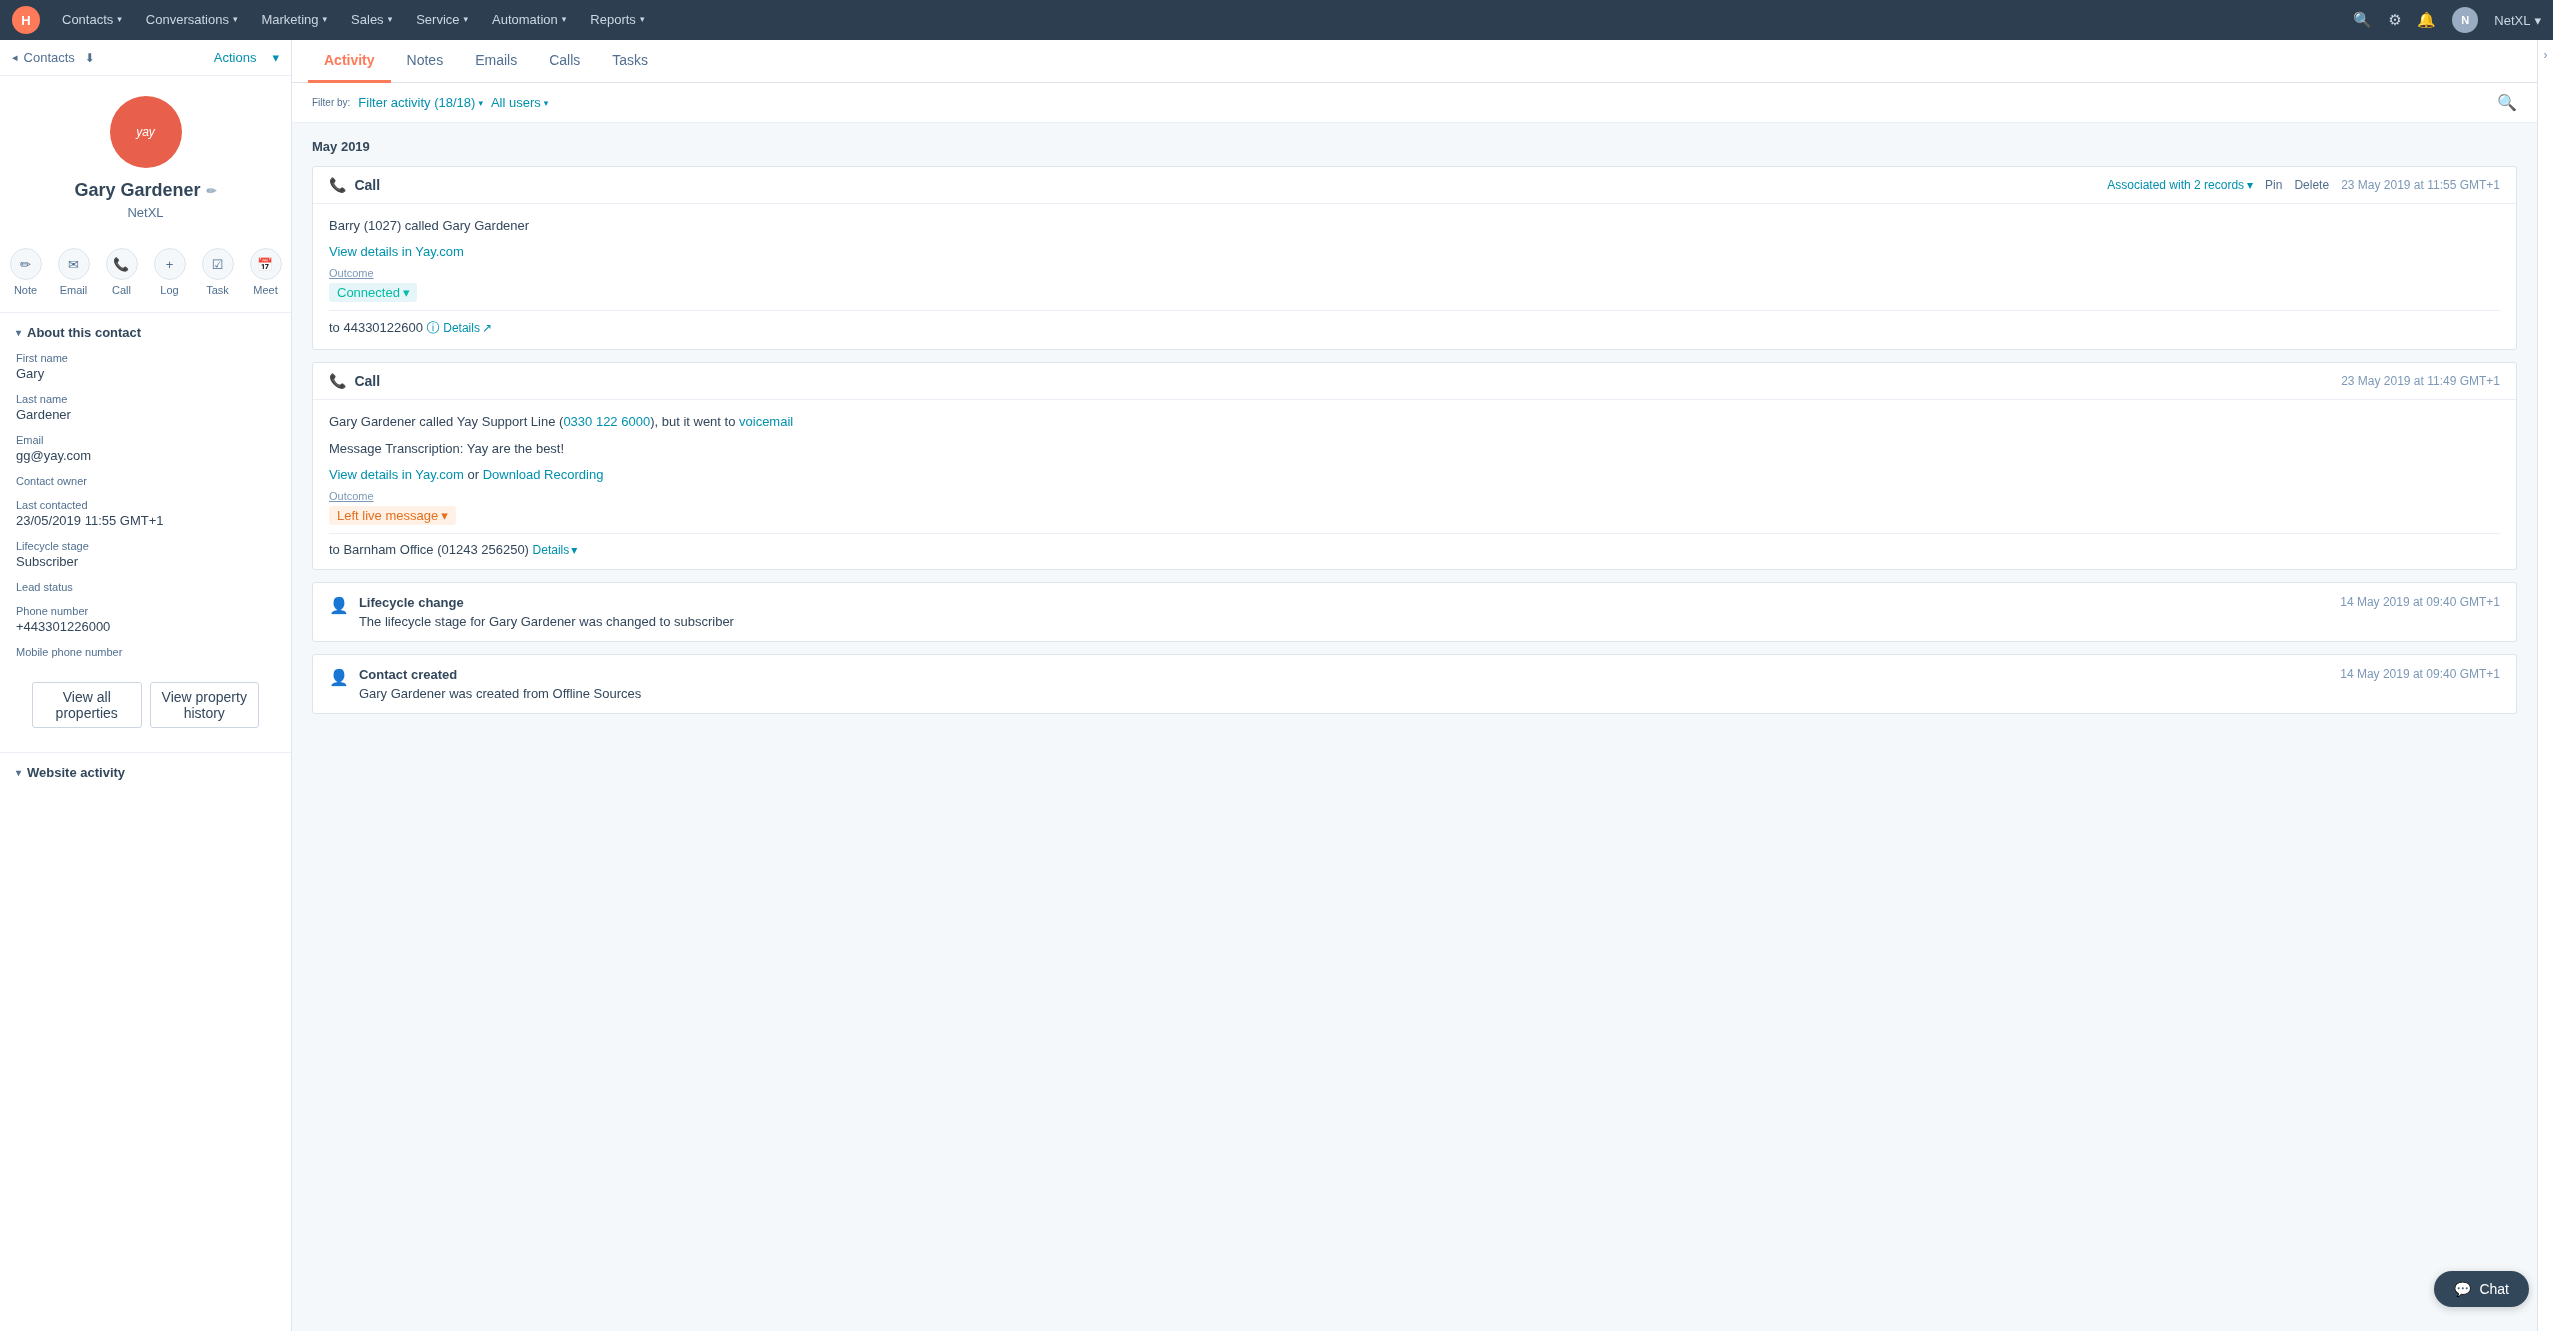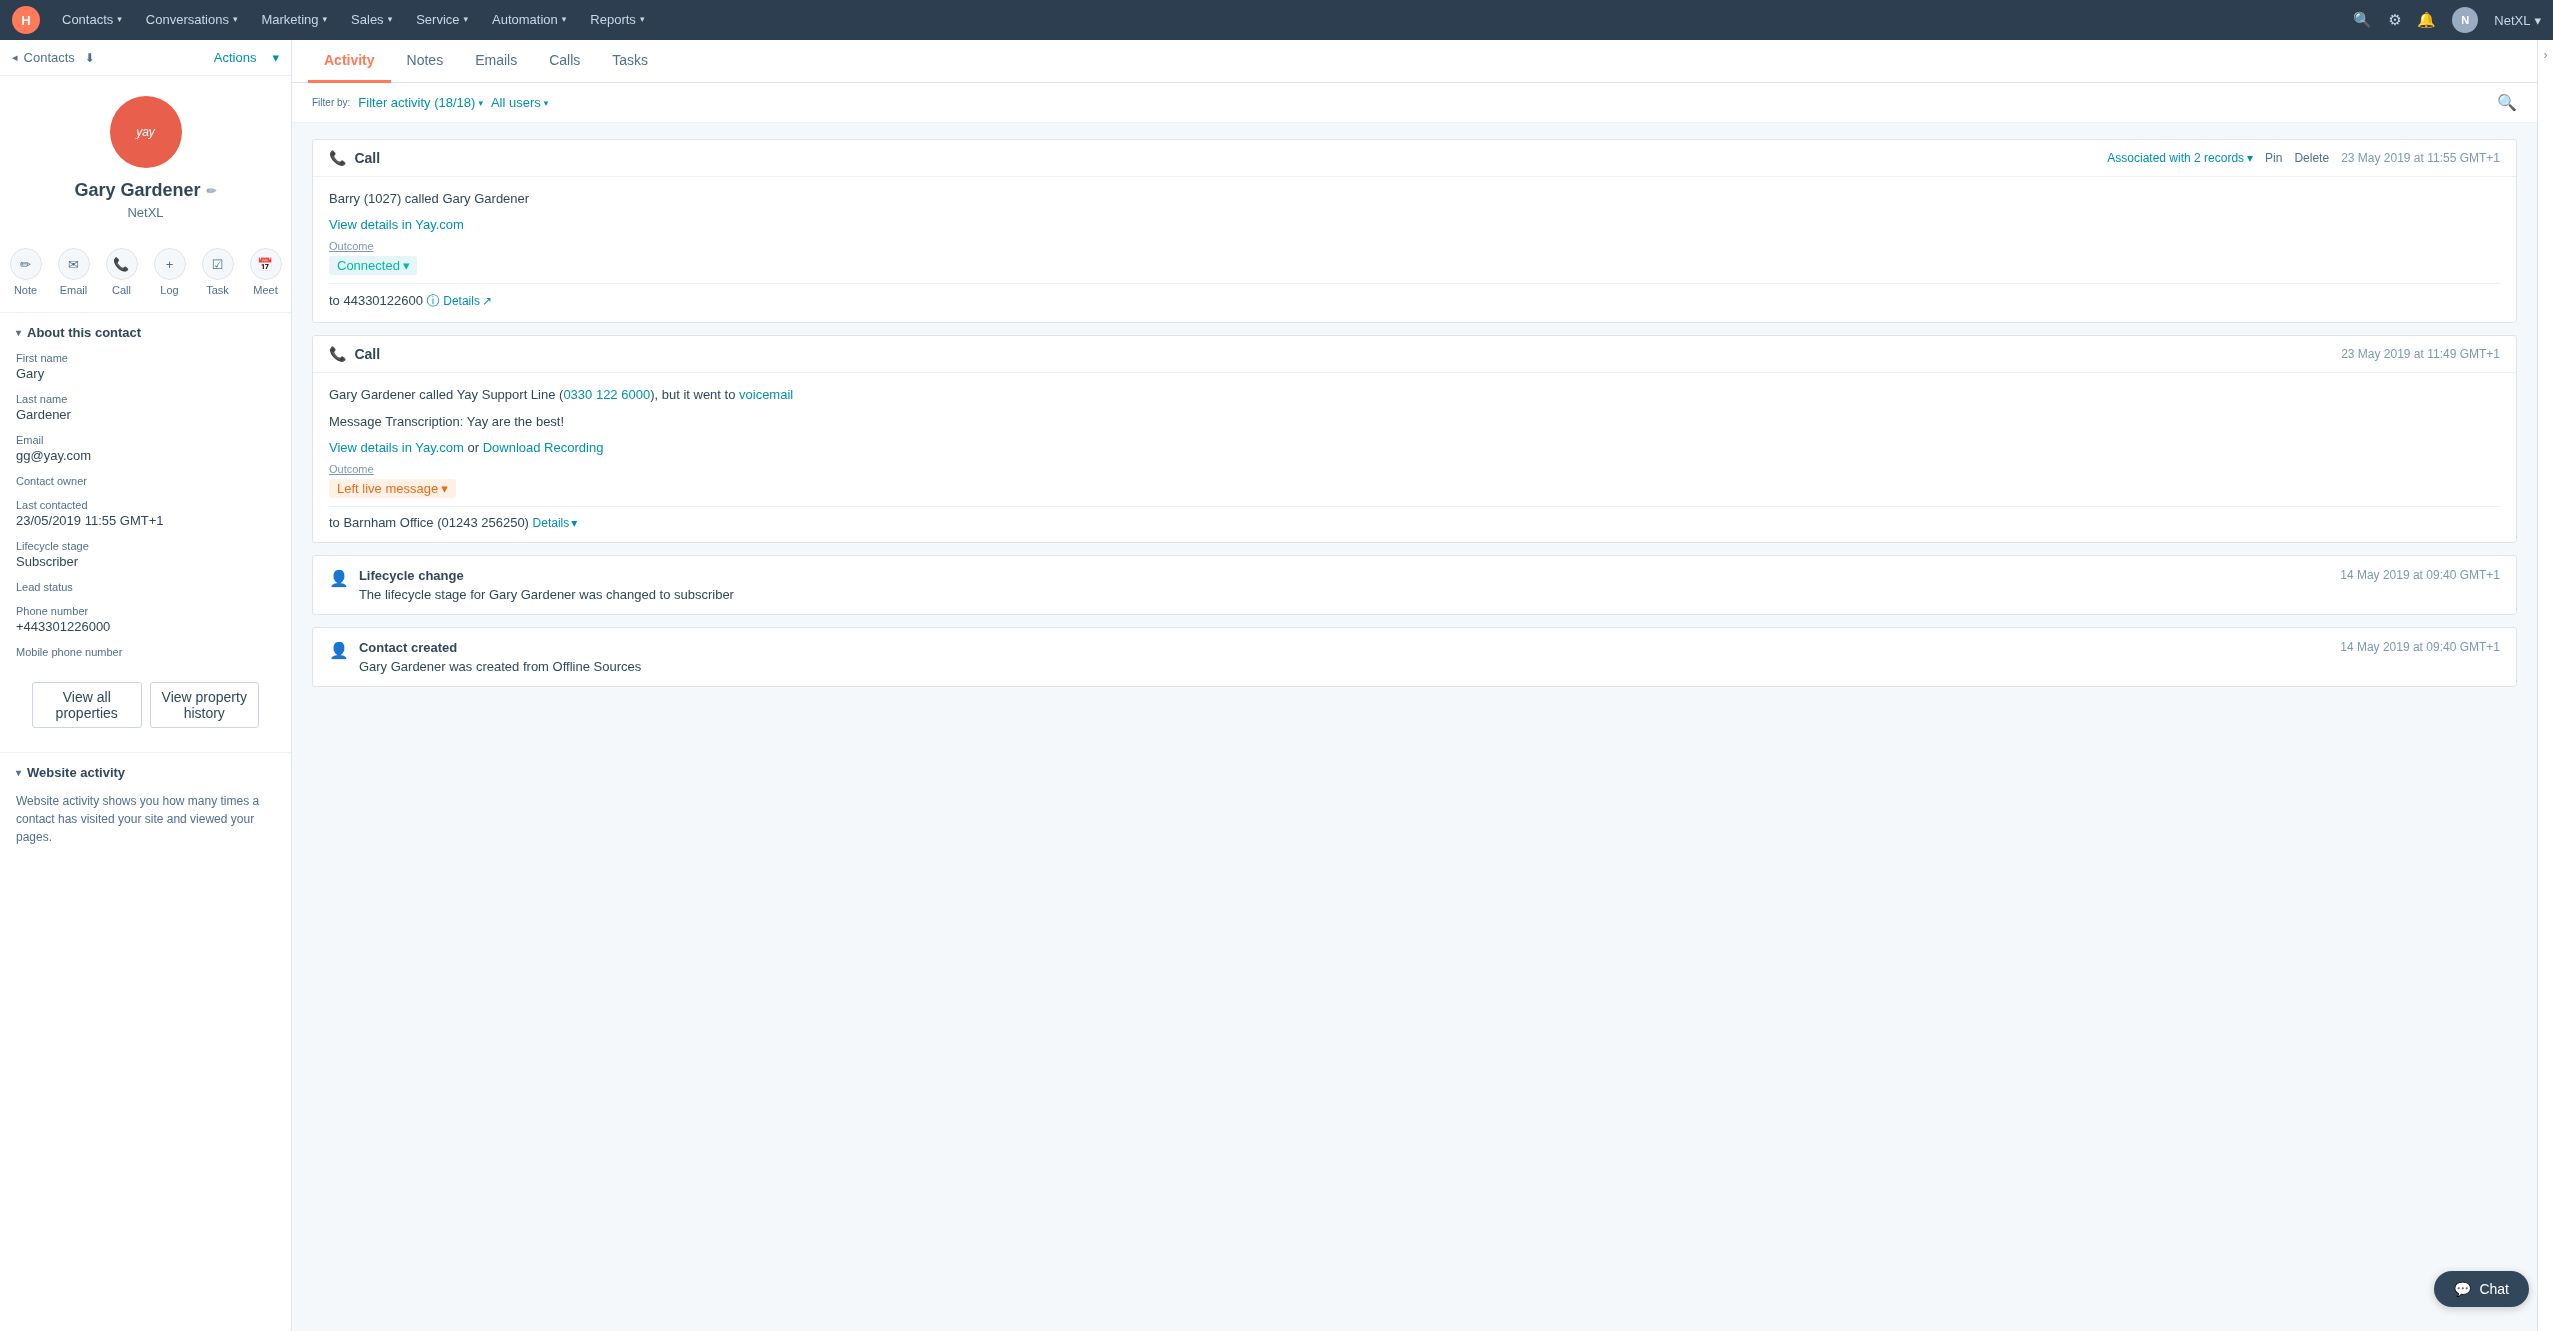--- a/index.html
+++ b/index.html
@@ -413,21 +413,20 @@
         <button class="outline-btn">View all properties</button>
         <button class="outline-btn">View property history</button>
       </div>
     </div>
 
     <div class="website-activity-section">
       <div class="section-header">
         <span class="section-caret">▾</span>
         <span>Website activity</span>
       </div>
-      <p class="website-activity-text">Website activity shows you how many times a contact has visited your site and viewed your pages.</p>
     </div>
   </aside>
 
   <div class="content-area">
 
     <div class="tabs-bar">
       <div class="tab active">Activity</div>
       <div class="tab">Notes</div>
       <div class="tab">Emails</div>
       <div class="tab">Calls</div>
@@ -441,20 +440,21 @@
         <span class="caret">▾</span>
       </div>
       <div class="filter-btn">
         <span>All users</span>
         <span class="caret">▾</span>
       </div>
       <span class="filter-search">🔍</span>
     </div>
 
     <div class="activity-feed">
+      <div class="month-header">May 2019</div>
 
       <div class="activity-card">
         <div class="activity-card-header">
           <span class="activity-type-icon">📞</span>
           <span class="activity-type-label">Call</span>
           <div class="activity-meta">
             <span class="activity-associated">
               <span>Associated with 2 records</span>
               <span>▾</span>
             </span>

